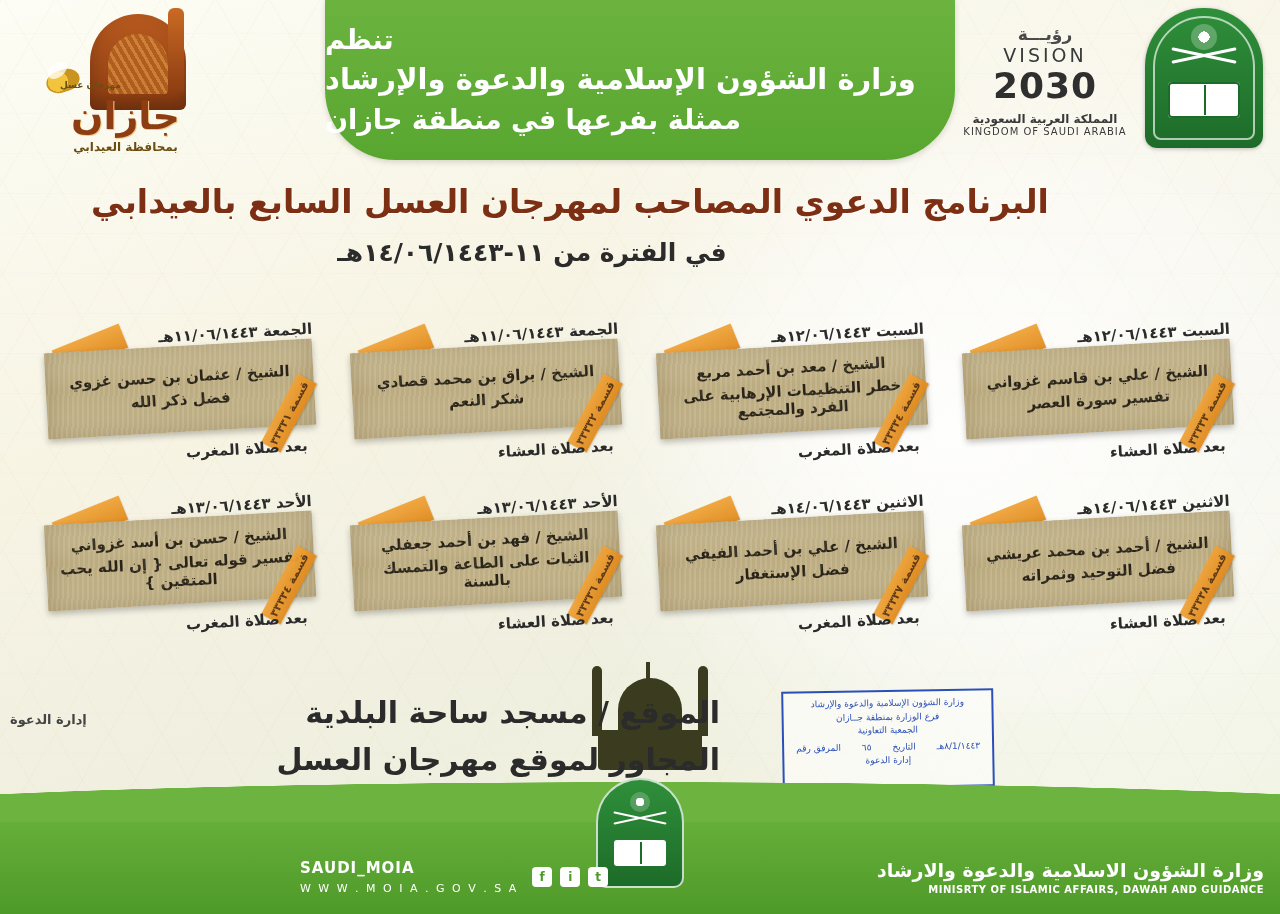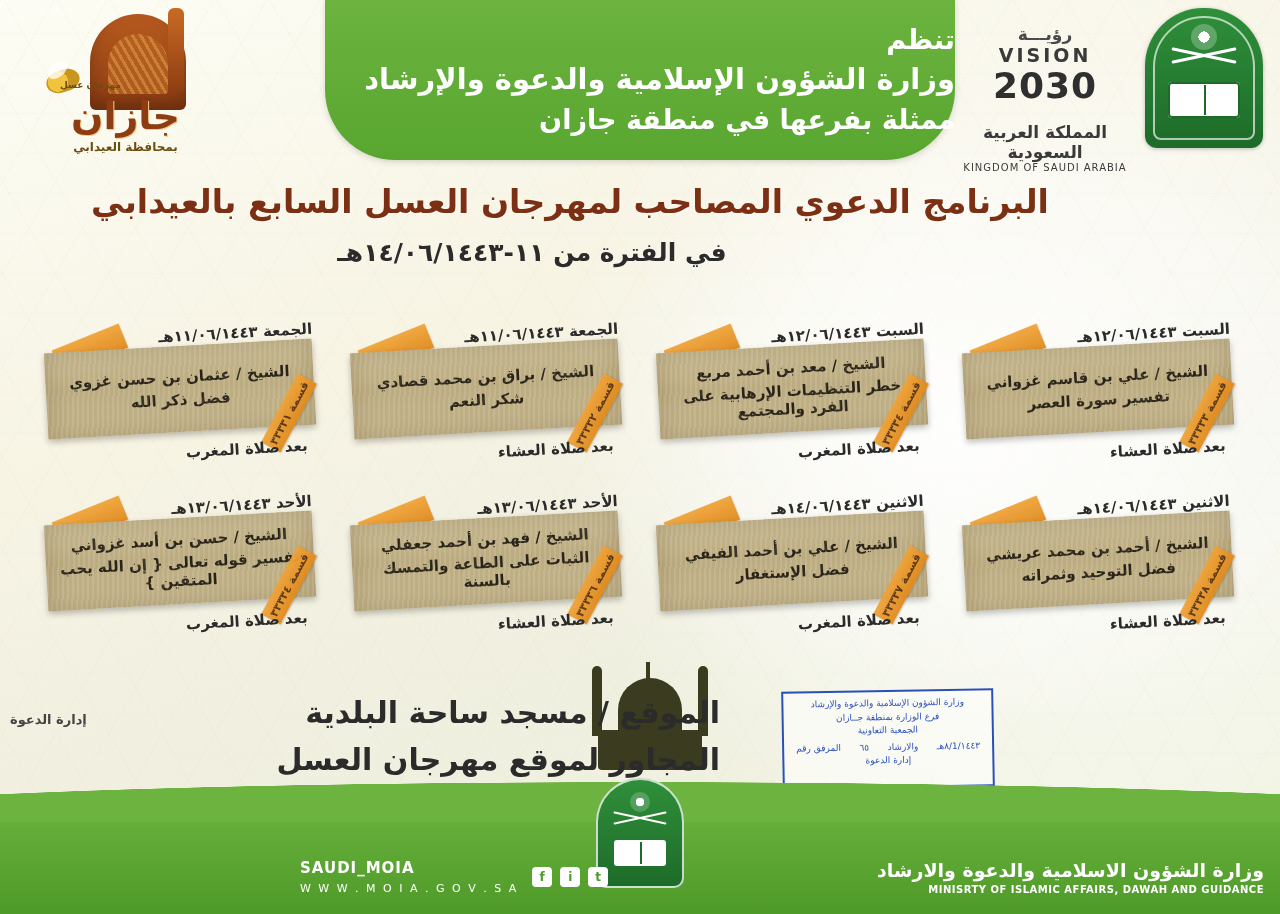--- a/index.html
+++ b/index.html
@@ -28,21 +28,21 @@
     position:absolute;right:-60px;top:120px;width:760px;height:620px;
     background:radial-gradient(ellipse at center, rgba(255,255,255,.85) 0%, rgba(255,255,255,0) 70%);
     pointer-events:none;
   }
   
   .header-bar{
     position:absolute;left:325px;top:0;width:630px;height:160px;
     background:linear-gradient(180deg,#6cb33f 0%,#58a630 100%);
     border-bottom-left-radius:70px;border-bottom-right-radius:70px;
     box-shadow:0 2px 6px rgba(0,0,0,.15);
-    display:flex;flex-direction:column;align-items:flex-start;justify-content:center;
+    display:flex;flex-direction:column;align-items:flex-end;justify-content:center;
     color:#fff;text-align:center;line-height:1.35;
   }
   .header-bar .l1{font-size:27px;font-weight:bold;}
   .header-bar .l2{font-size:29px;font-weight:bold;margin-top:2px;}
   .header-bar .l3{font-size:27px;font-weight:bold;margin-top:2px;}
   
   .fest-logo{position:absolute;left:18px;top:8px;width:215px;height:160px;}
   .fest-logo .dome{
     position:absolute;left:72px;top:6px;width:96px;height:96px;
     background:linear-gradient(180deg,#b75a1f,#8e3d12);
@@ -74,24 +74,24 @@
     position:absolute;left:28px;top:62px;width:34px;height:22px;
     background:radial-gradient(circle at 35% 45%, #f2c33c 0 40%, #c9951f 41% 100%);
     border-radius:50%/60%;transform:rotate(-18deg);
   }
   .bee:after{
     content:"";position:absolute;left:4px;top:-8px;width:22px;height:14px;
     background:rgba(255,255,255,.75);border-radius:50%;transform:rotate(-20deg);
   }
   
   .vision{position:absolute;left:955px;top:26px;width:180px;height:110px;text-align:center;color:#2c2c2c;}
-  .vision .v-top{font-size:19px;letter-spacing:3px;font-weight:bold;color:#3a3a3a;}
+  .vision .v-top{font-size:19px;letter-spacing:3px;font-weight:normal;color:#3a3a3a;}
   .vision .v-ar{font-size:17px;font-weight:bold;color:#4a4a4a;margin-top:-2px;}
   .vision .v-num{font-size:36px;font-weight:bold;letter-spacing:1px;line-height:1;margin-top:2px;color:#2f2f2f;}
-  .vision .v-k1{font-size:17px;font-weight:bold;margin-top:18px;color:#3a3a3a;}
+  .vision .v-k1{font-size:12px;font-weight:bold;margin-top:8px;color:#3a3a3a;}
   .vision .v-k2{font-size:10px;letter-spacing:1px;color:#3a3a3a;}
   
   .emblem{
     position:absolute;left:1145px;top:8px;width:118px;height:140px;
     background:linear-gradient(180deg,#2f8f3a,#1d6b29);
     border-radius:58px 58px 12px 12px;
     box-shadow:0 1px 4px rgba(0,0,0,.25);
   }
   .emblem .inner{
     position:absolute;inset:8px;border:2px solid rgba(255,255,255,.65);
@@ -376,21 +376,21 @@
 
   <div class="dawah-note">إدارة الدعوة</div>
 
   <div class="stamp">
     <span class="sl">وزارة الشؤون الإسلامية والدعوة والإرشاد</span>
     <span class="sl">فرع الوزارة بمنطقة جــازان</span>
     <span class="sl">الجمعية التعاونية</span>
     <div class="row2">
       <span>المرفق رقم</span>
       <span>٦٥</span>
-      <span>والارشاد</span>
+      <span>التاريخ</span>
       <span>١٤٤٣/1/٨هـ</span>
     </div>
     <span class="sl">إدارة الدعوة</span>
   </div>
 
   <div class="bottom">
     <div class="wave"></div>
     <div class="b-emblem">
       <div class="pt"></div>
         <div class="sw"></div>

